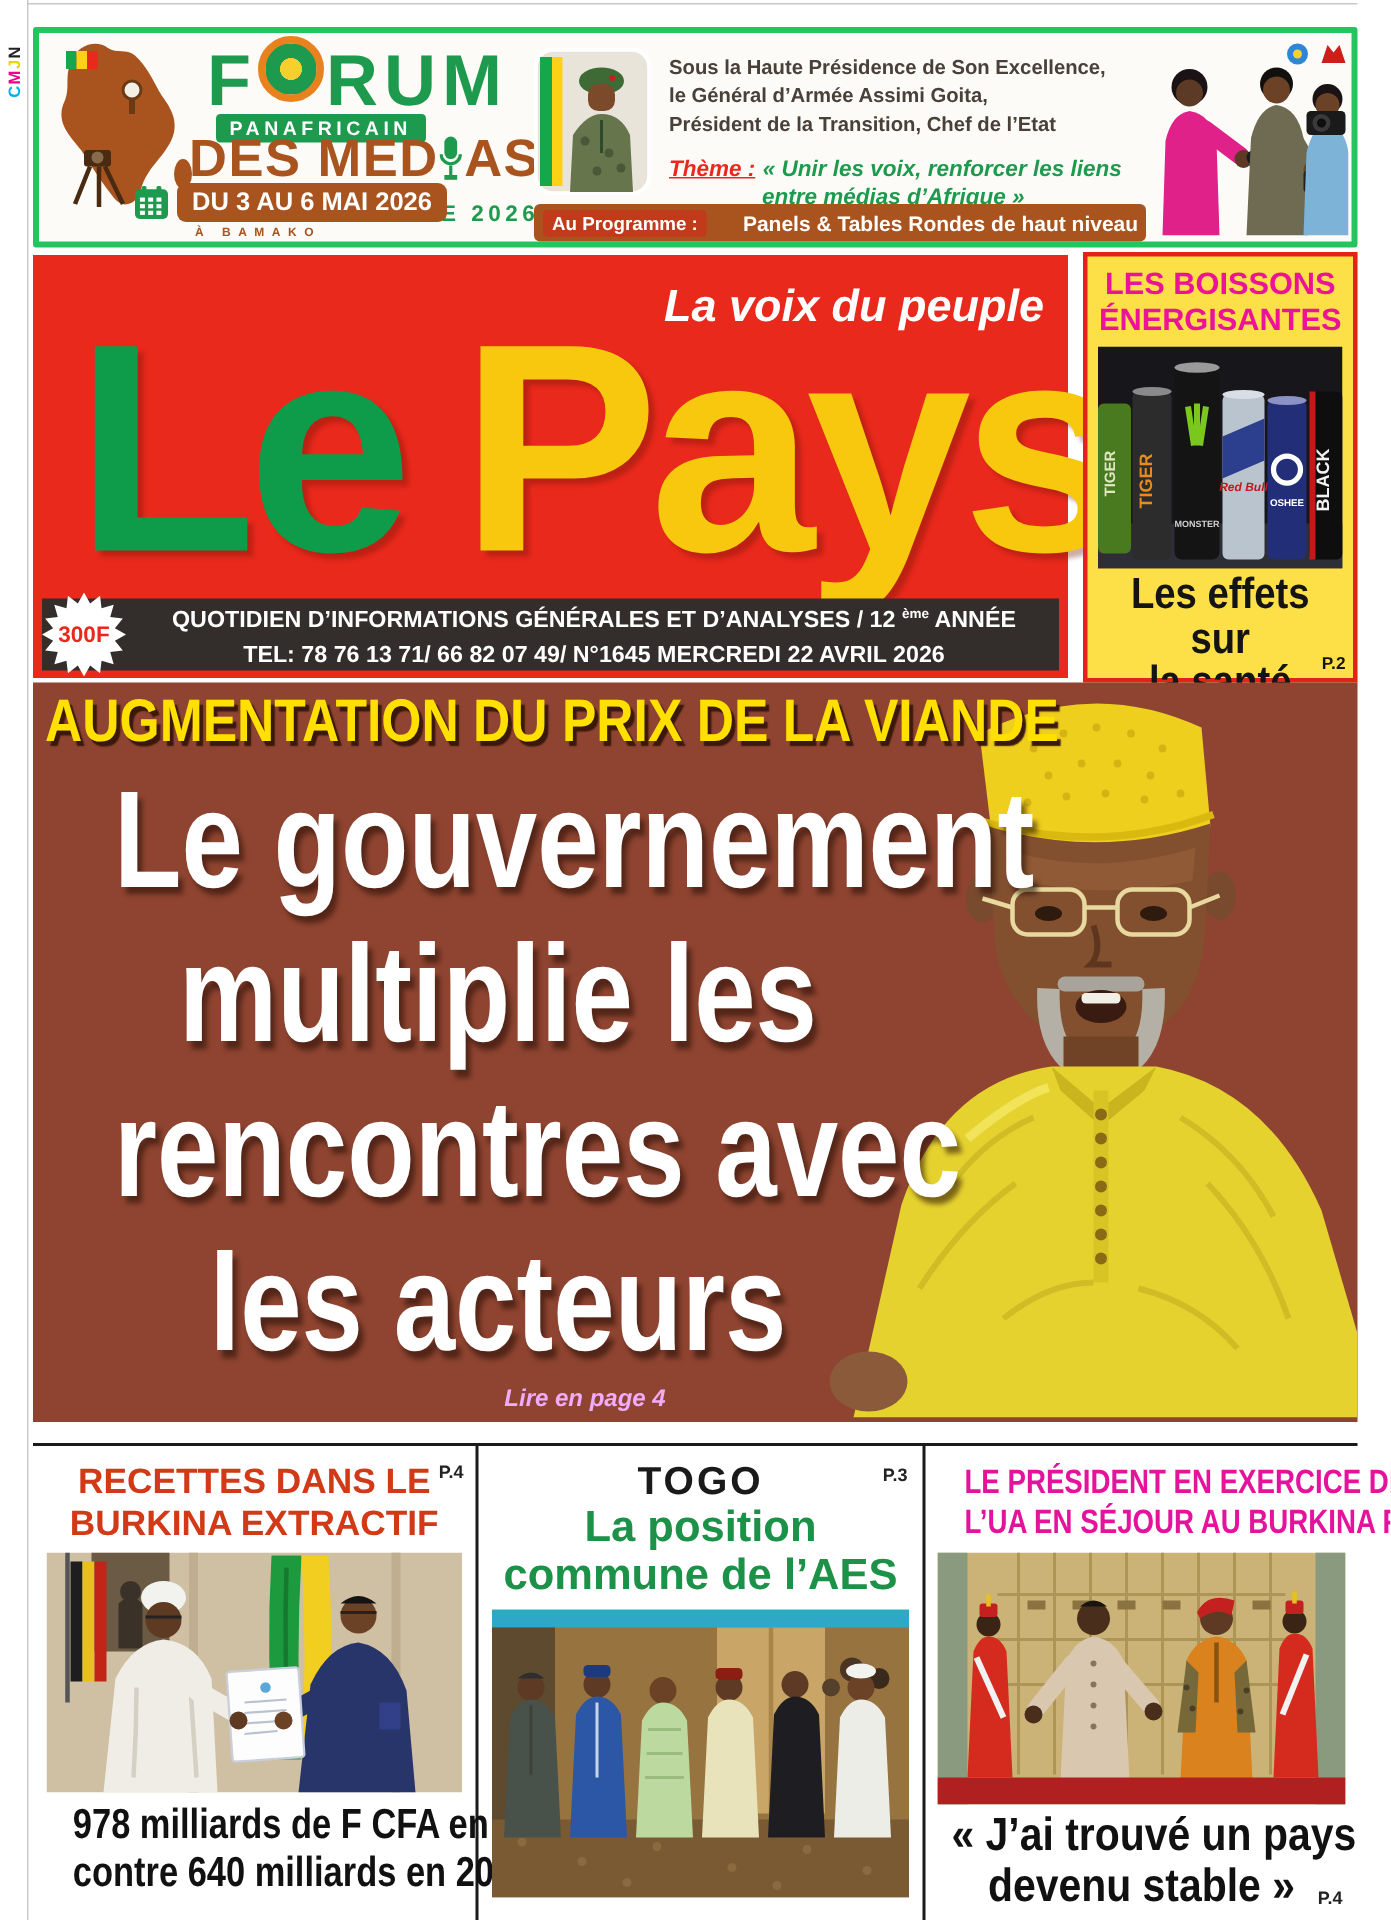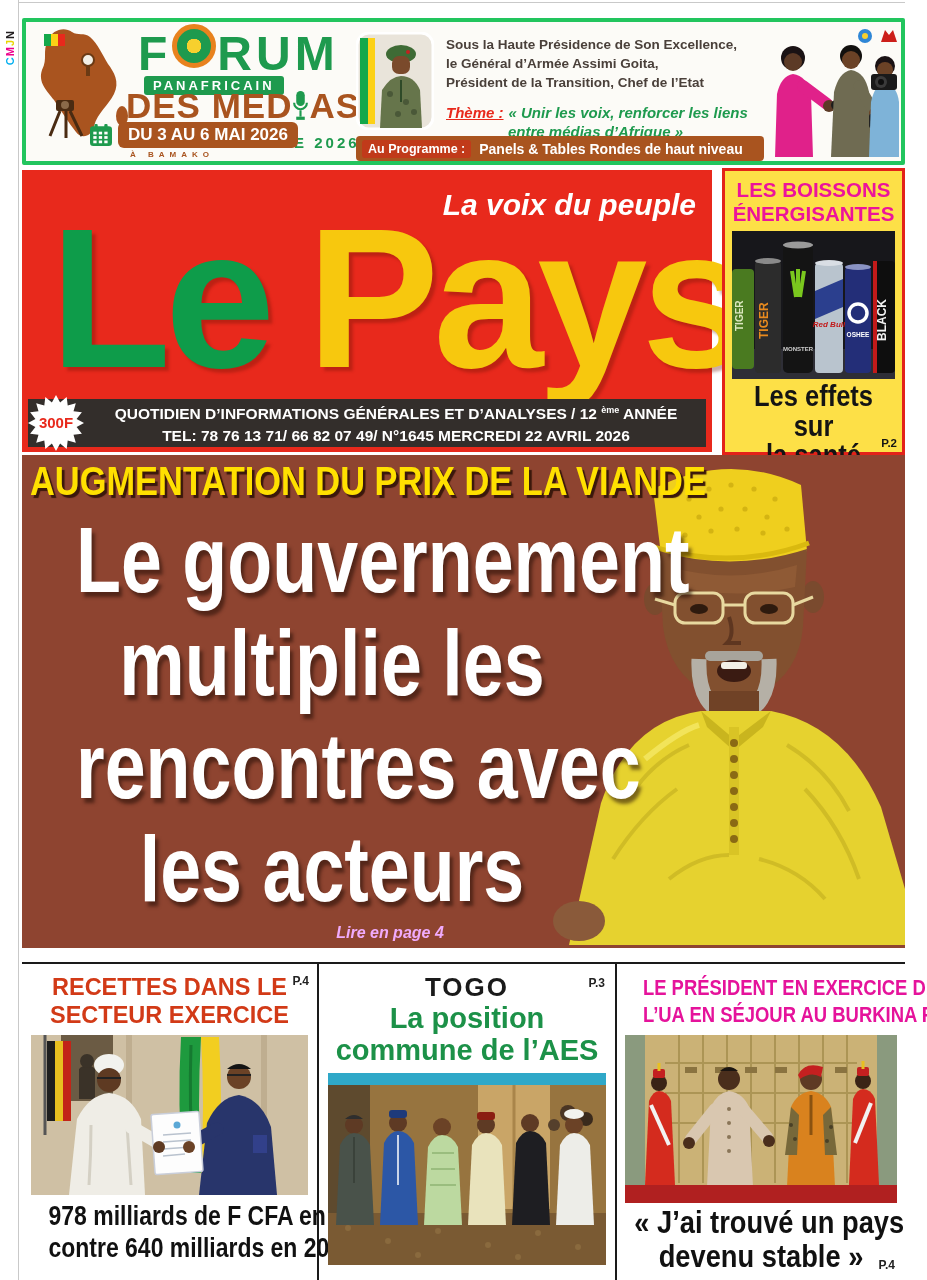--- a/index.html
+++ b/index.html
@@ -20,21 +20,21 @@
   .fopame-line{width:92px;height:3px;background:#A9541F;margin-right:8px;}
   .fopame{font-size:15px;font-weight:900;color:#1E9A4E;letter-spacing:3px;white-space:nowrap;}
   .date-row{left:64px;top:100px;display:flex;align-items:flex-start;}
   .date-badge{background:#A9541F;border-radius:6px;color:#fff;font-weight:900;font-size:17px;padding:3px 10px;white-space:nowrap;}
   .date-loc{font-size:8px;font-weight:900;color:#A9541F;letter-spacing:5px;margin:2px 0 0 12px;}
   .presid{left:420px;top:14px;width:310px;font-size:13.5px;font-weight:900;color:#4A403A;line-height:1.4;}
   .theme{left:420px;top:82px;font-size:15px;font-weight:900;font-style:italic;line-height:1.25;}
   .theme-label{color:#E8291C;text-decoration:underline;margin-right:5px;}
   .theme-txt{color:#1E9A4E;}
   .prog-bar{left:330px;top:114px;width:408px;height:25px;background:#A9541F;border-radius:4px;display:flex;align-items:center;padding:0 6px;box-sizing:border-box;}
-  .prog-label{background:#C13A1A;color:#fff;font-size:12.5px;font-weight:900;border-radius:3px;padding:2px 6px;margin-right:8px;white-space:nowrap;}
+  .prog-label{background:#C13A1A;color:#fff;font-size:12.5px;font-weight:900;border-radius:3px;padding:2px 6px;margin-right:24px;white-space:nowrap;}
   .prog-text{color:#fff;font-size:14px;font-weight:700;white-space:nowrap;}
   
   #masthead{left:22px;top:170px;width:690px;height:282px;background:#E8291C;}
   .tagline{right:16px;top:18px;color:#ffffff;font-style:italic;font-weight:900;font-size:30px;white-space:nowrap;}
   .paper-title{left:28px;top:26px;font-size:198px;font-weight:900;line-height:205px;white-space:nowrap;letter-spacing:-6px;text-shadow:4px 4px 3px rgba(110,20,5,.35);}
   .t-le{color:#0E9C4A;margin-right:38px;}
   .t-pays{color:#F7C80E;}
   .infobar{left:6px;right:6px;bottom:5px;height:48px;background:#332E2B;color:#fff;display:flex;flex-direction:column;justify-content:center;align-items:center;padding-left:58px;}
   .infoline{font-size:15.5px;font-weight:900;white-space:nowrap;line-height:22px;}
   .infoline sup{font-size:9px;}
@@ -316,21 +316,21 @@
   </div>
 
   <div id="bottom" class="abs">
     <div class="vdiv" style="left:295px;"></div>
     <div class="vdiv" style="left:593px;"></div>
 
     <div class="col" style="left:0;width:295px;">
       <div class="pref" style="right:8px;top:10px;">P.4</div>
       <div class="lc-title">
         <div>RECETTES DANS LE</div>
-        <div>SECTEUR EXERCICE</div>
+        <div>BURKINA EXTRACTIF</div>
       </div>
       <svg class="photo" width="277" height="160" viewBox="0 0 277 160">
         <rect width="277" height="160" fill="#CFC0A4"></rect>
         <rect x="95" y="0" width="6" height="160" fill="#BFAE90"></rect>
           <rect x="230" y="0" width="6" height="160" fill="#BFAE90"></rect>
         <rect x="30" y="0" width="52" height="66" fill="#6B5B44"></rect>
         <path d="M48,64 L48,34 Q56,26 64,34 L64,64 Z" fill="#3A3228"></path>
           <circle cx="56" cy="26" r="7" fill="#3A3228"></circle>
         <line x1="14" y1="0" x2="14" y2="100" stroke="#555" stroke-width="3"></line>
         <rect x="16" y="6" width="8" height="80" fill="#1E1E1E"></rect>

